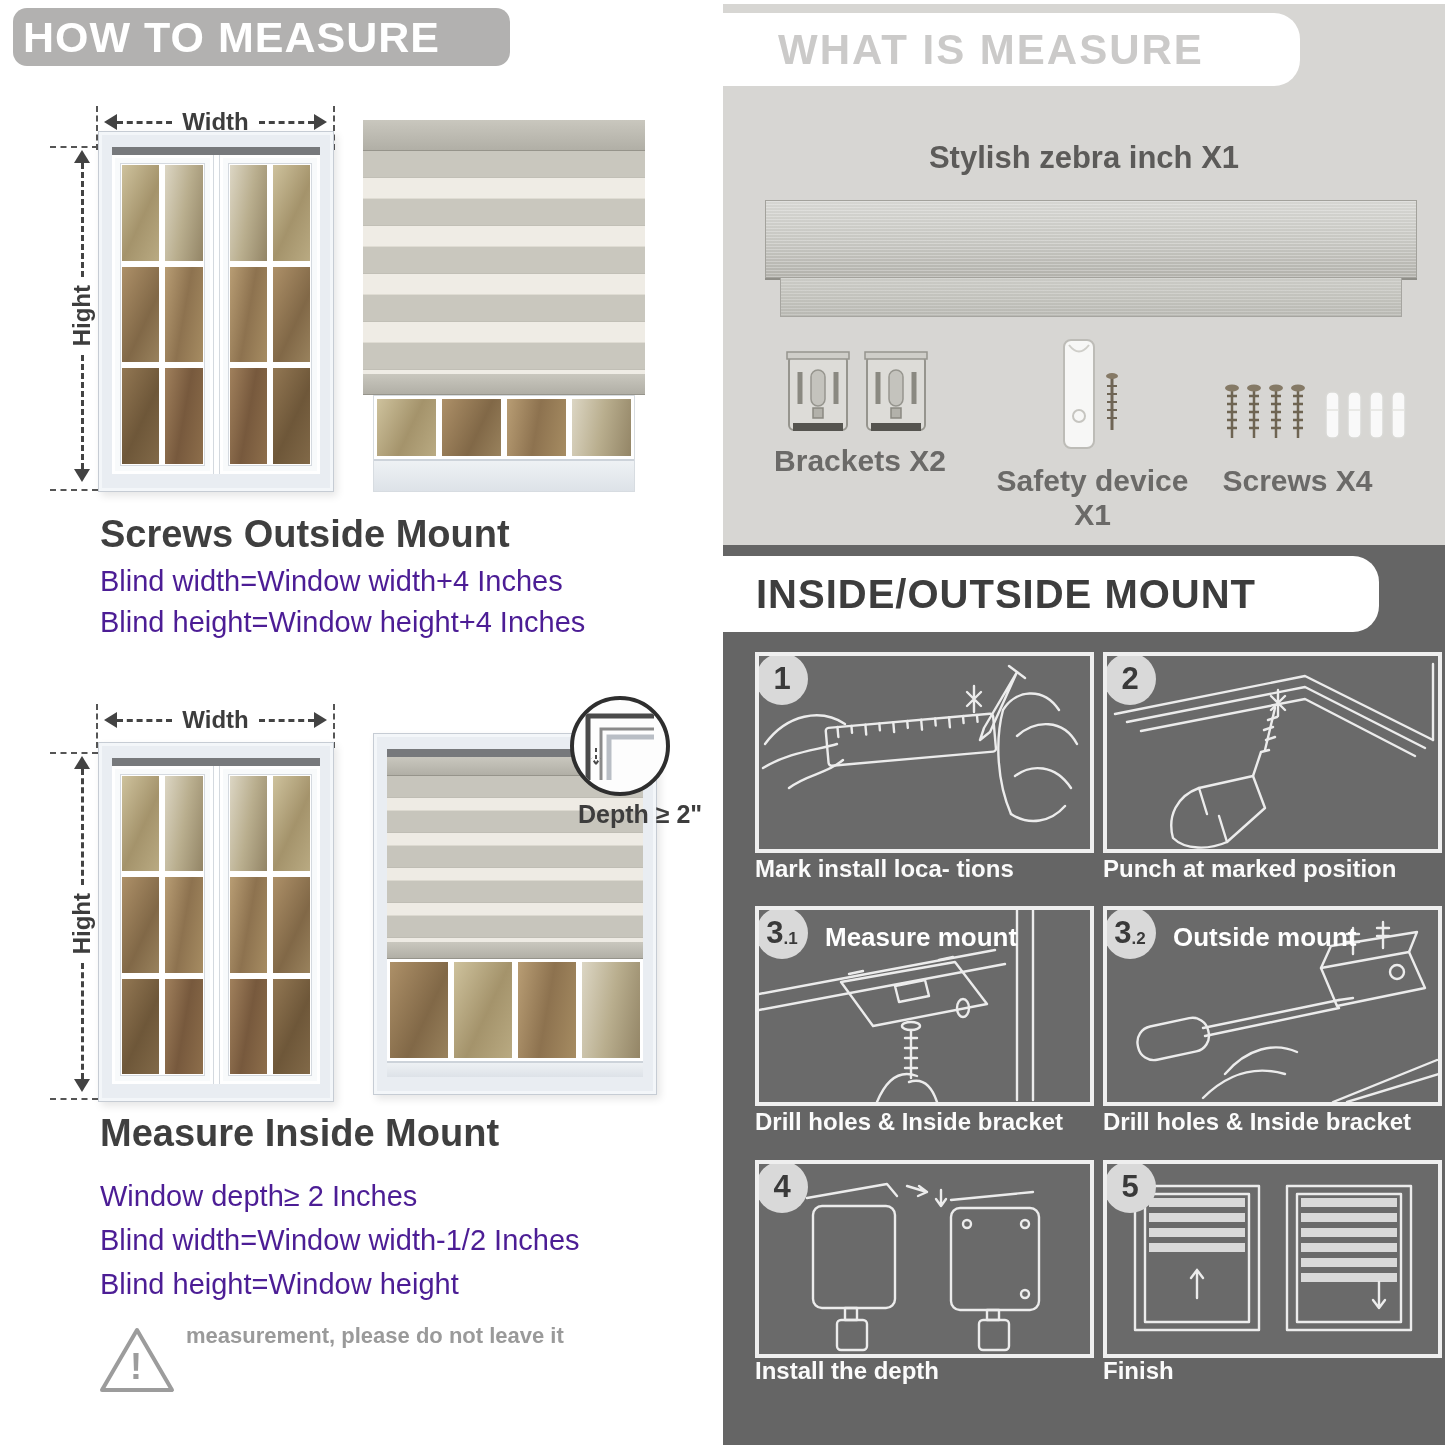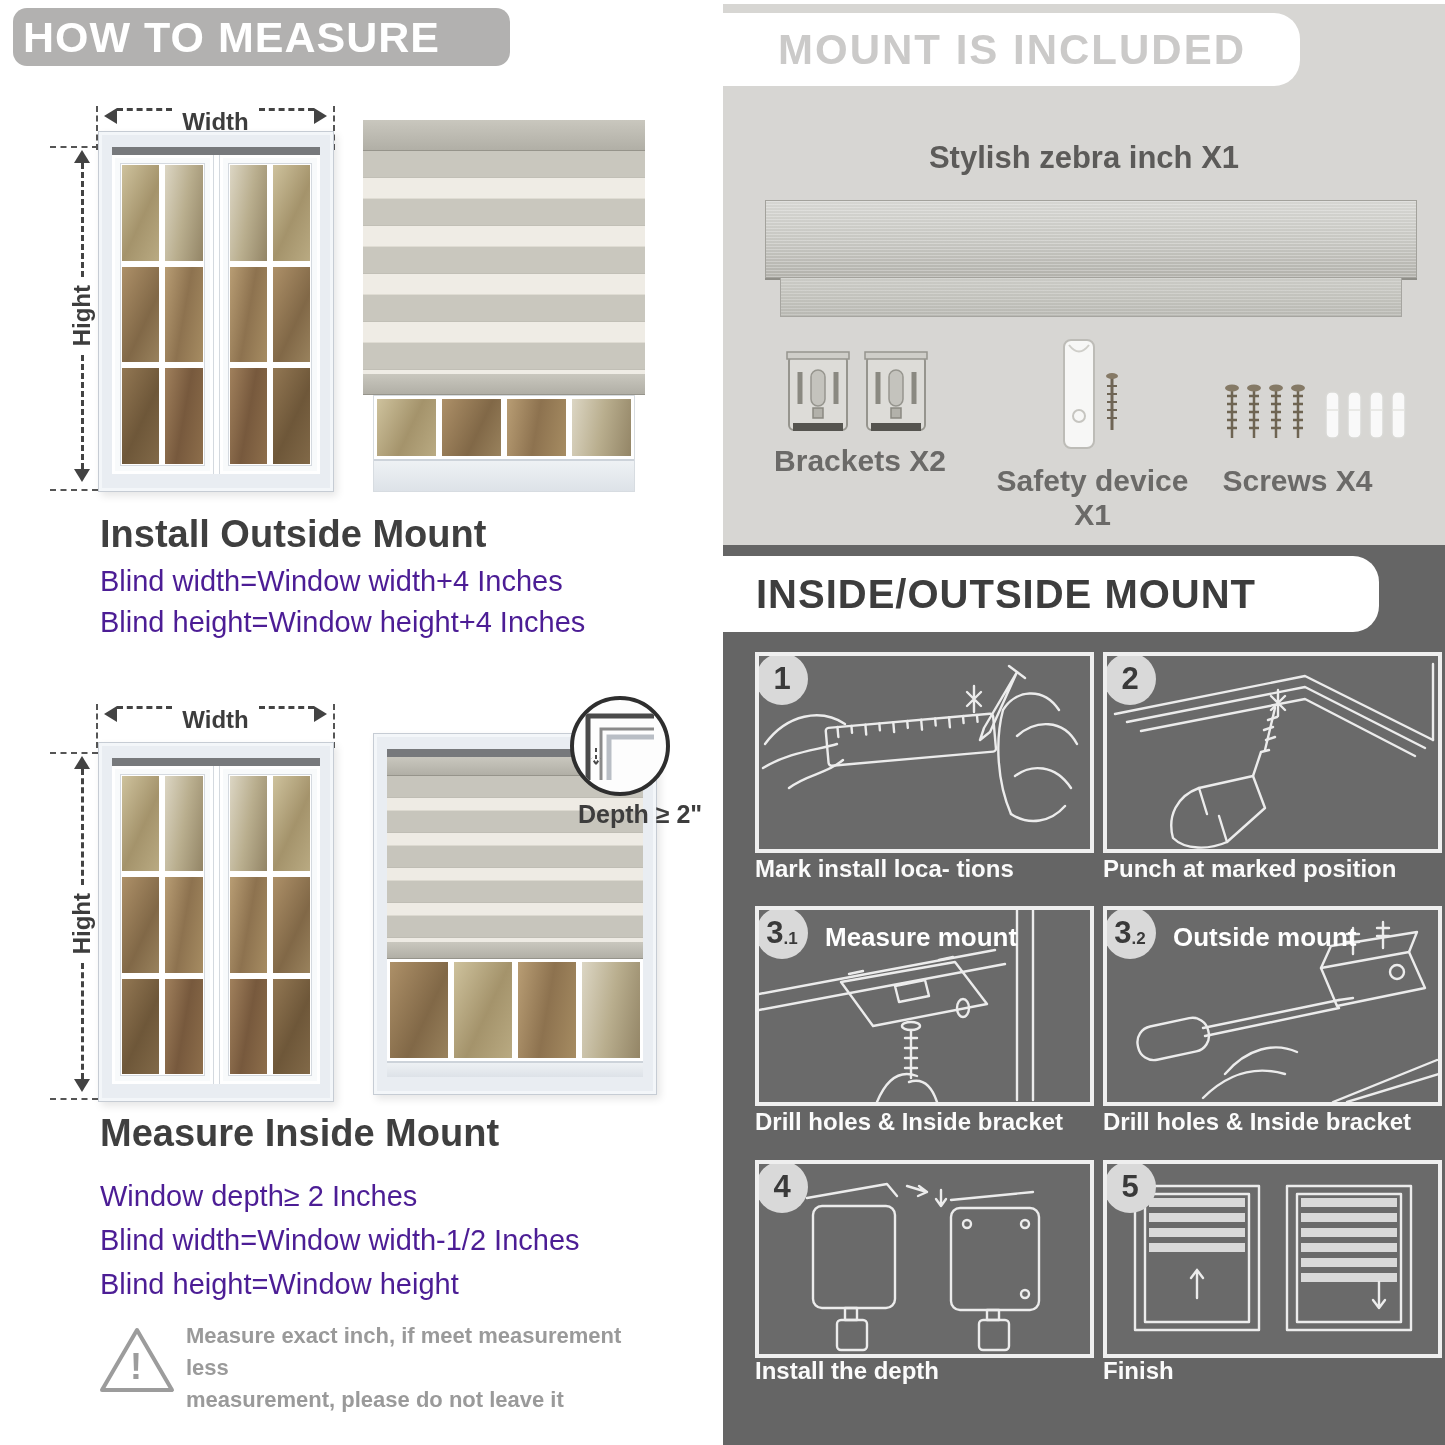--- a/index.html
+++ b/index.html
@@ -22,21 +22,21 @@
   
   .heading{font-size:38px;font-weight:bold;color:#3f3f3f;white-space:nowrap}
   .bodyline{font-size:29px;font-weight:normal;color:#4c1d95;white-space:nowrap}
   .warn-text{font-size:22px;font-weight:bold;color:#9a9a9a;line-height:32px}
   .item-label{font-size:30px;font-weight:bold;color:#6b6a68;text-align:center}
   .product-label{font-size:31px;font-weight:bold;color:#5c5b59;text-align:center}
   .caption{color:#fbfbfb;font-weight:bold;font-size:24px;white-space:nowrap}
   .depth-label{font-size:25px;font-weight:bold;color:#3d3d3d;white-space:nowrap}
 
   
-  .harrow{display:flex;align-items:flex-start;color:#3d3d3d;font-weight:bold;font-size:24px}
+  .harrow{display:flex;align-items:center;color:#3d3d3d;font-weight:bold;font-size:24px}
   .harrow .seg{flex:1;height:0;border-top:3px dashed #434343}
   .harrow .lbl{margin:0 10px}
   .tri-l{width:0;height:0;border:8px solid transparent;border-right:13px solid #434343}
   .tri-r{width:0;height:0;border:8px solid transparent;border-left:13px solid #434343}
   .varrow{display:flex;flex-direction:column;align-items:center;color:#3d3d3d;font-weight:bold;font-size:24px}
   .varrow .vseg{flex:1;width:0;border-left:3px dashed #434343}
   .varrow .vlbl{margin:8px 0;writing-mode:vertical-rl;transform:rotate(180deg)}
   .tri-u{width:0;height:0;border:8px solid transparent;border-bottom:13px solid #434343}
   .tri-d{width:0;height:0;border:8px solid transparent;border-top:13px solid #434343}
   .vtick{width:0;border-left:2px dashed #555}
@@ -153,21 +153,21 @@
     <div class="peek-row">
       <div class="peek-pane pa"></div>
       <div class="peek-pane pc"></div>
       <div class="peek-pane pd"></div>
       <div class="peek-pane pb"></div>
     </div>
     <div class="peek-sill"></div>
   </div>
 </div>
 
-<div class="abs heading" style="left:100px;top:513px">Install Outside Mount</div>
+<div class="abs heading" style="left:100px;top:513px">Screws Outside Mount</div>
 <div class="abs bodyline" style="left:100px;top:565px">Blind width=Window width+4 Inches</div>
 <div class="abs bodyline" style="left:100px;top:606px">Blind height=Window height+4 Inches</div>
 
 <div class="abs vtick" style="left:96px;top:704px;height:44px"></div>
 <div class="abs vtick" style="left:333px;top:704px;height:44px"></div>
 <div class="abs harrow" style="left:96px;top:706px;width:239px">
   <span class="tri-l"></span>
   <span class="seg"></span>
   <span class="lbl">Width</span>
   <span class="seg"></span>
@@ -238,28 +238,27 @@
 <div class="abs bodyline" style="left:100px;top:1224px">Blind width=Window width-1/2 Inches</div>
 <div class="abs bodyline" style="left:100px;top:1268px">Blind height=Window height</div>
 
 <div class="abs" style="left:96px;top:1322px;width:82px;height:78px">
   <svg width="82" height="78" viewBox="0 0 82 78">
     <path d="M41,8 L76,68 L6,68 Z" fill="none" stroke="#9c9c9c" stroke-width="4" stroke-linejoin="round"></path>
   </svg>
   <div class="warn-mark" style="left:34px;top:24px">!</div>
 </div>
 <div class="abs warn-text" style="left:186px;top:1320px;width:480px">
-  <span style="display:block">Measure exact inch, if meet measurement less</span>
   <span style="display:block">measurement, please do not leave it</span>
 </div>
 
 <div class="abs light-section" style="left:723px;top:4px;width:722px;height:541px"></div>
 
 <div class="abs wi-box" style="left:700px;top:13px;width:522px;height:73px">
-  <span>MOUNT IS INCLUDED</span>
+  <span>WHAT IS MEASURE</span>
 </div>
 
 <div class="abs product-label" style="left:723px;top:140px;width:722px">Stylish zebra inch X1</div>
 
 <div class="abs headrail-main" style="left:765px;top:200px;width:650px;height:76px"></div>
 <div class="abs headrail-lip" style="left:780px;top:278px;width:620px;height:38px"></div>
 
 <svg class="abs" style="left:785px;top:346px" width="66" height="96" viewBox="0 0 66 96">
   <rect x="4" y="10" width="58" height="74" rx="5" fill="#dddcd8" stroke="#96958e" stroke-width="2"></rect>
   <rect x="2" y="6" width="62" height="7" fill="#cfcec9" stroke="#96958e" stroke-width="1.5"></rect>

